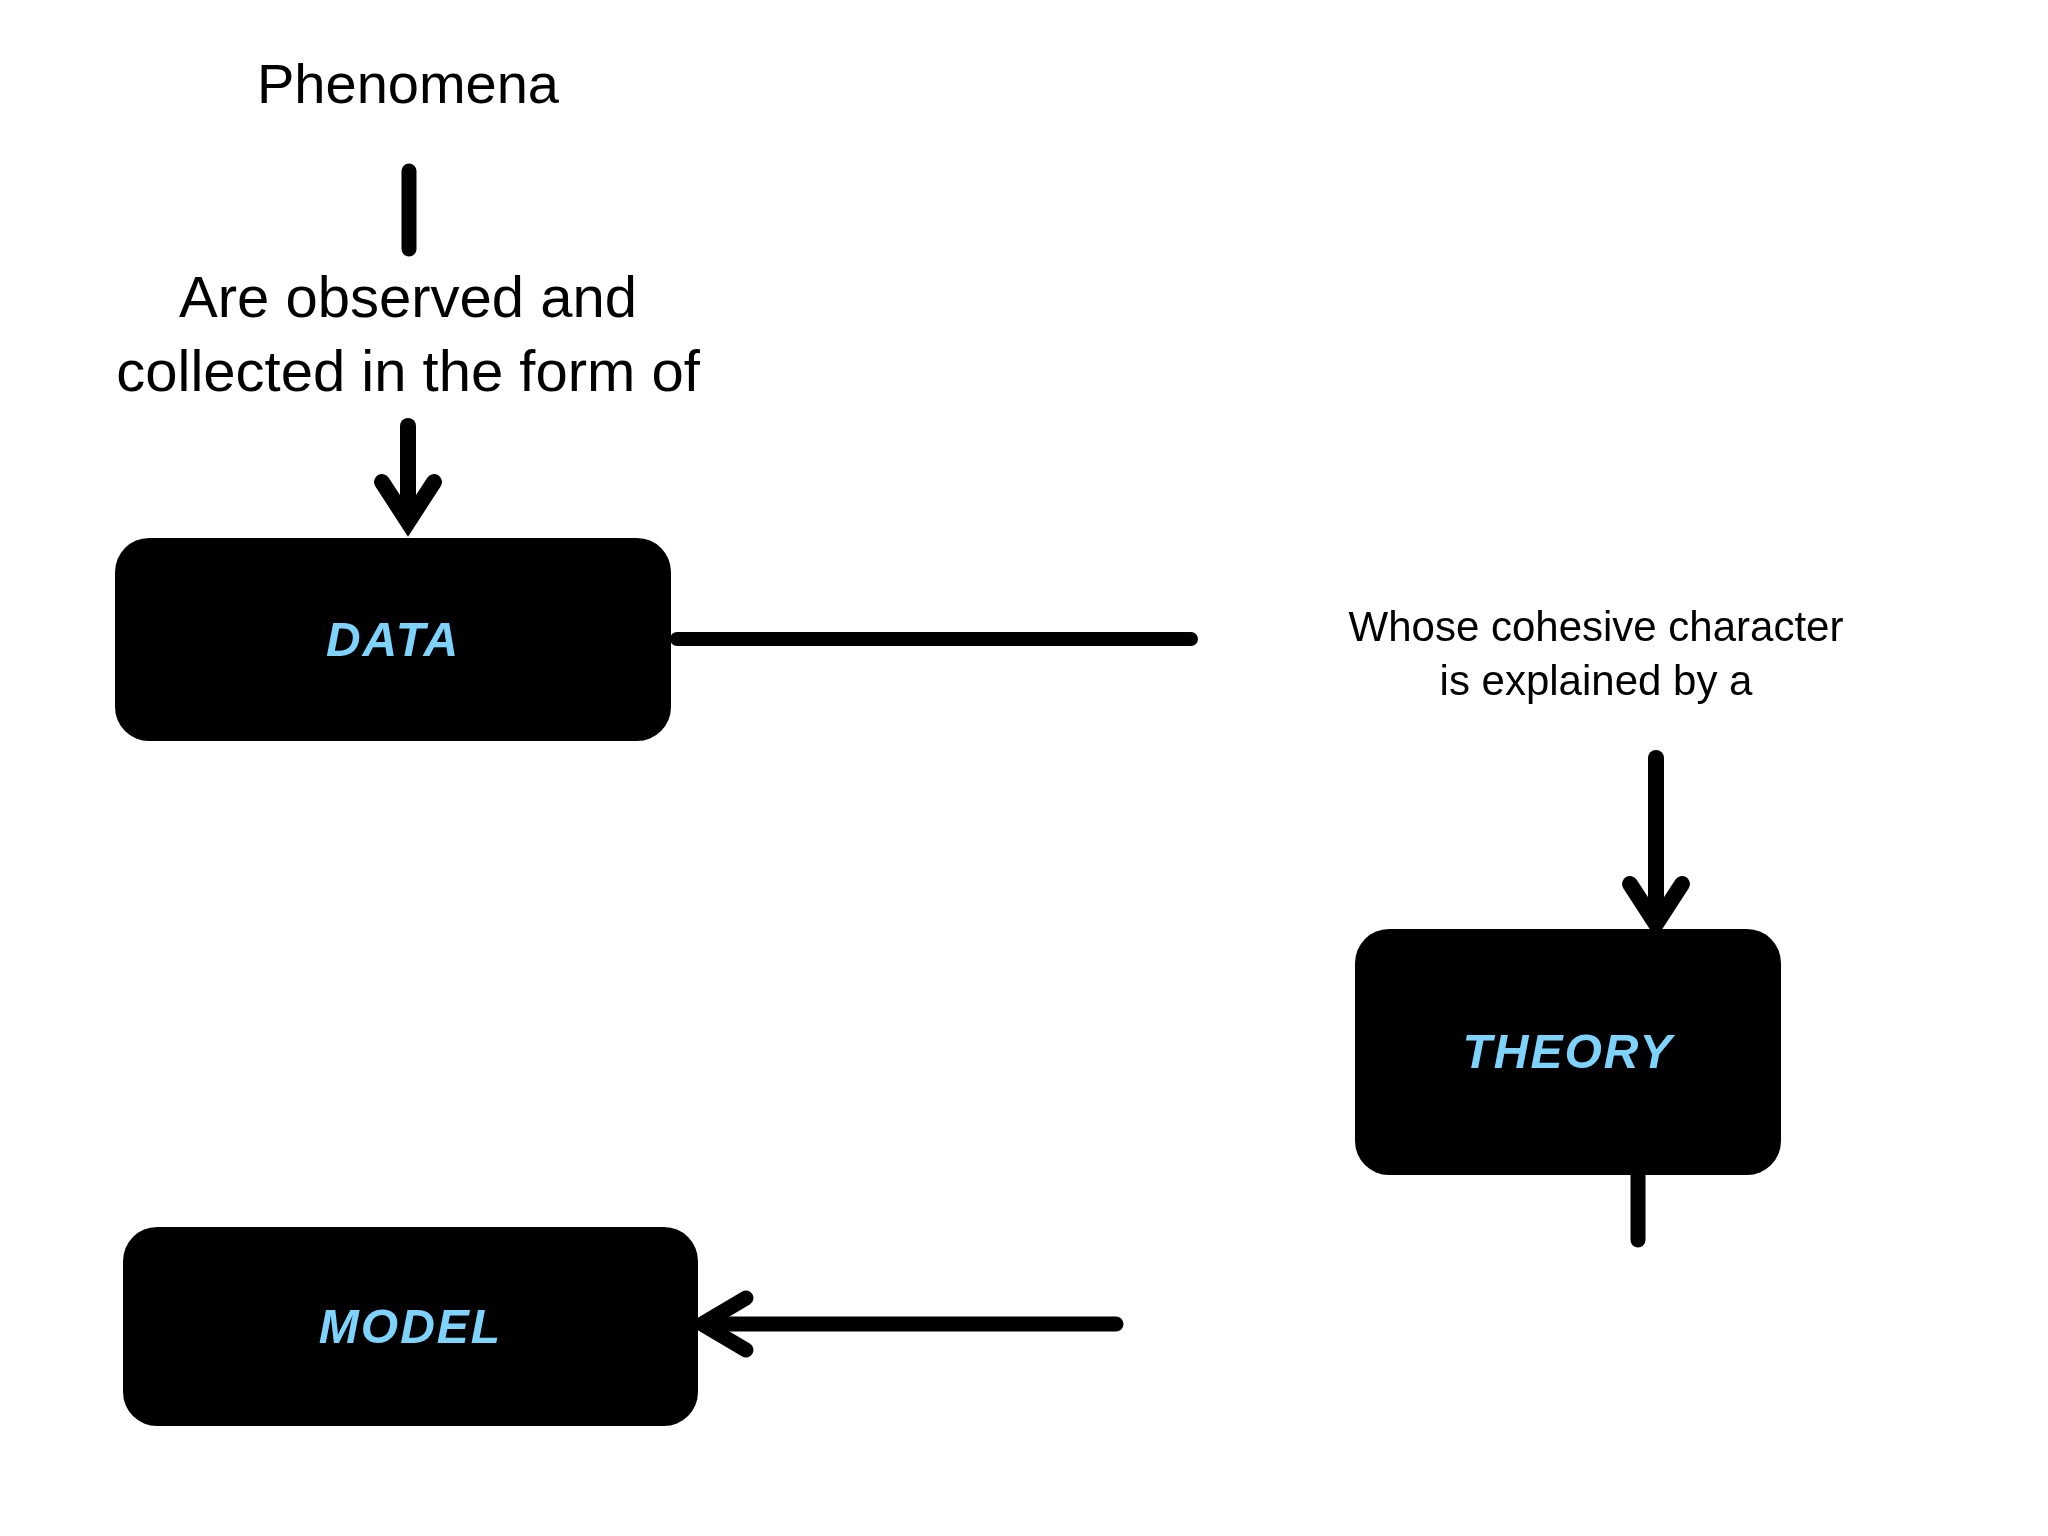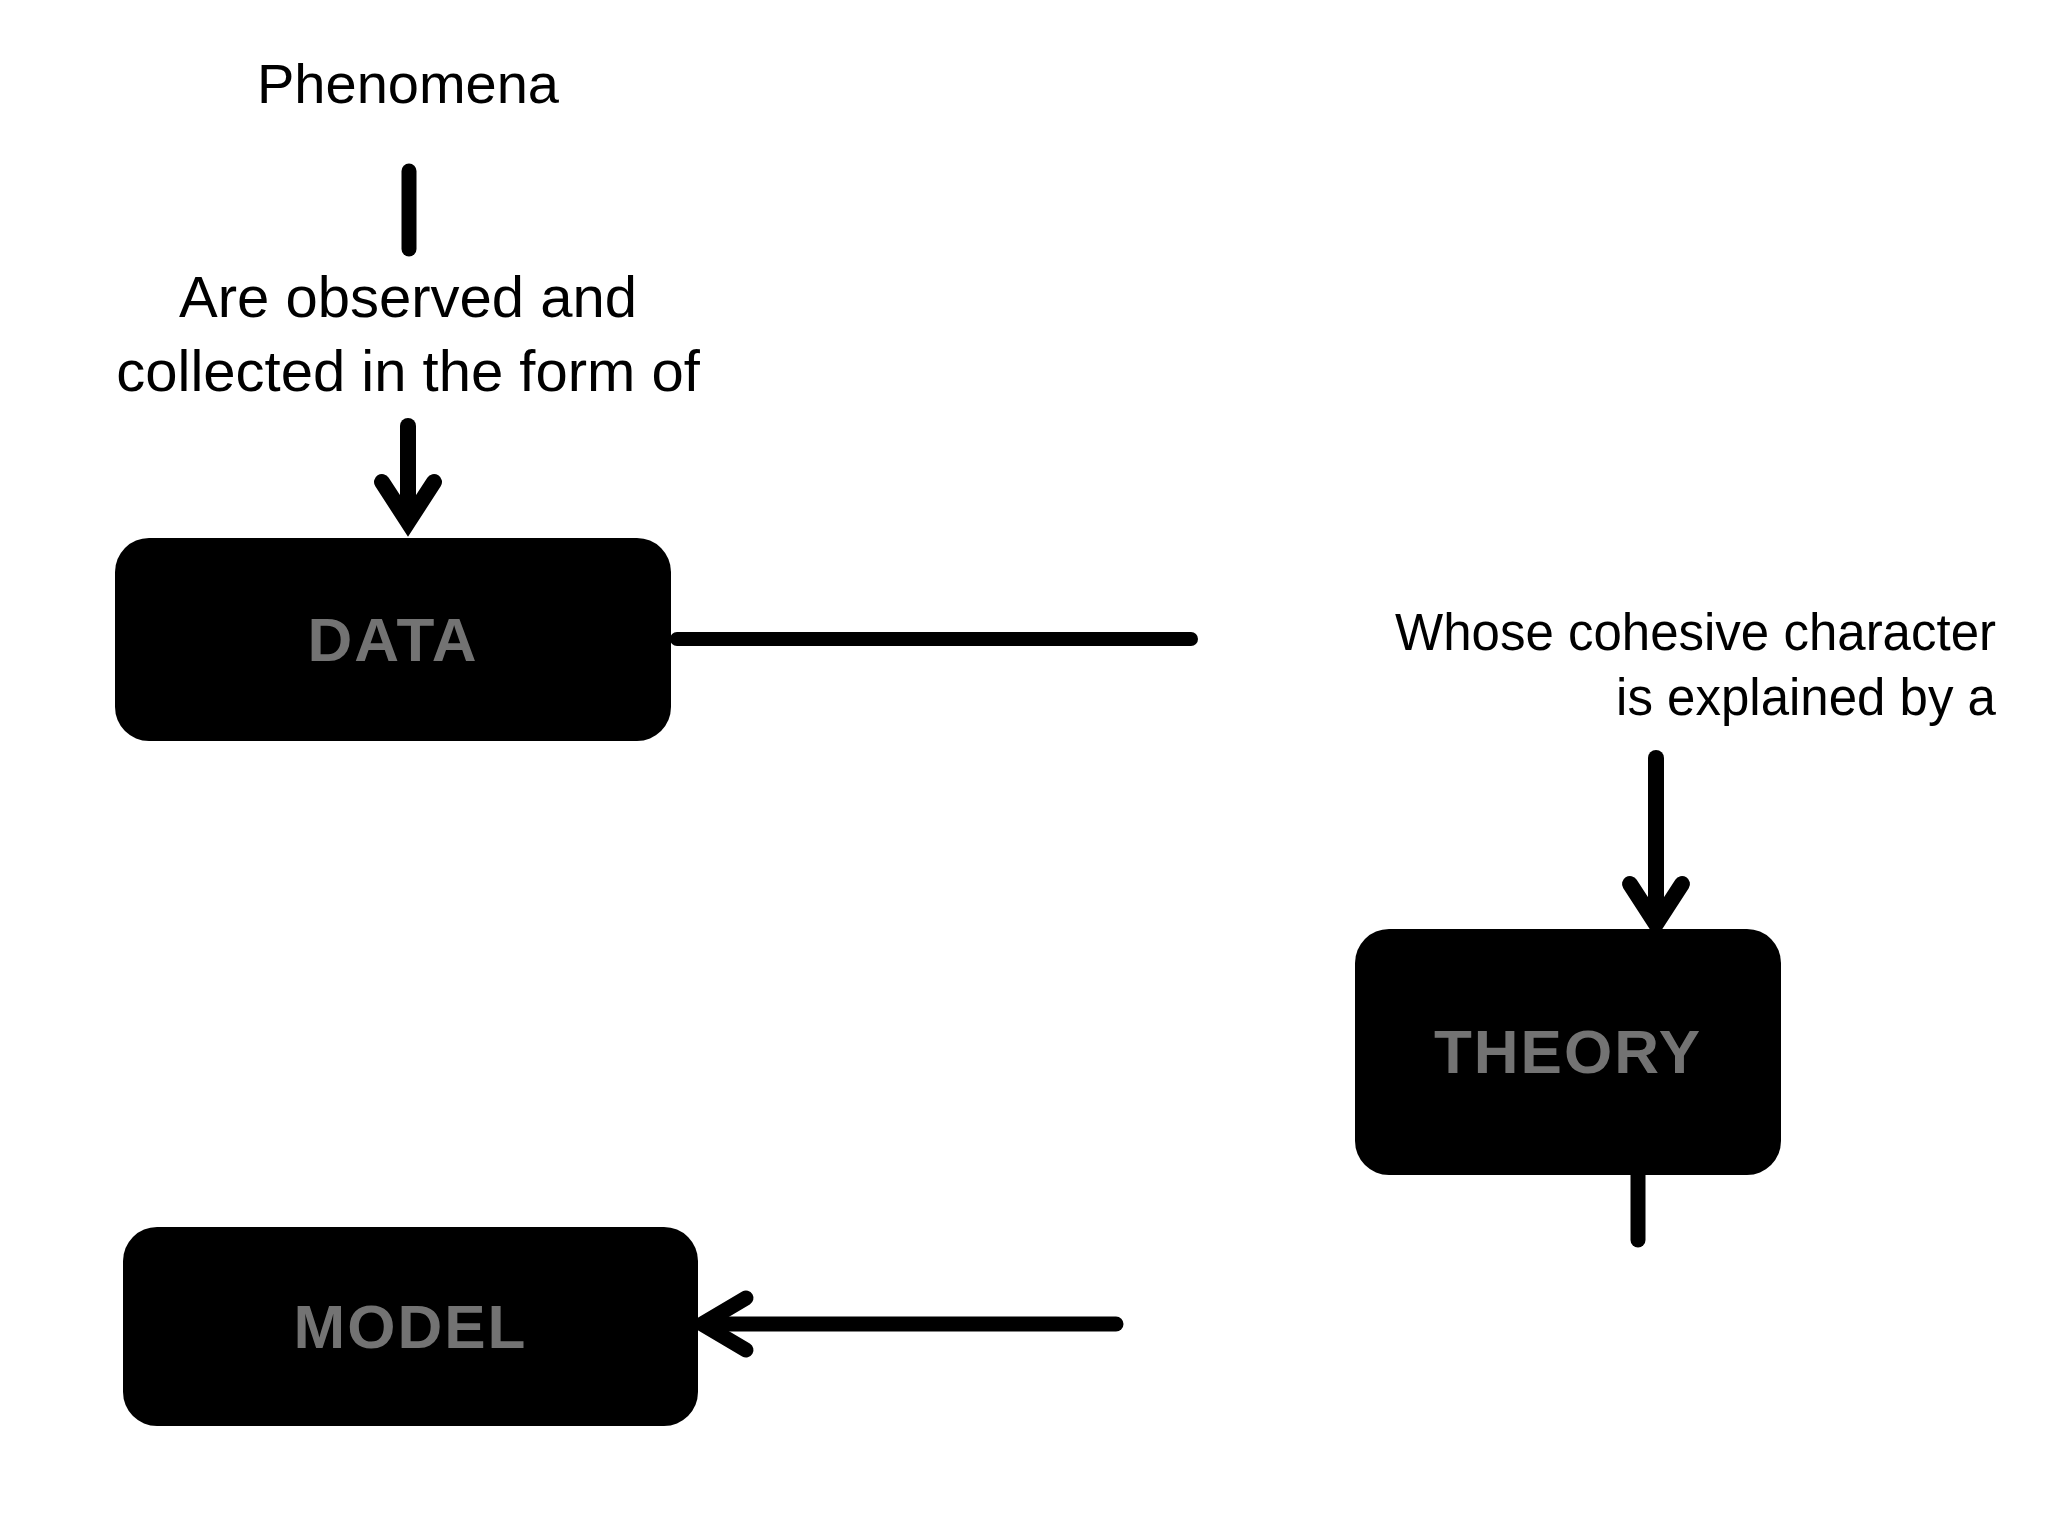--- a/index.html
+++ b/index.html
@@ -24,27 +24,28 @@
   
   .node-box {
     position: absolute;
     background: #000000;
     border-radius: 34px;
     display: flex;
     align-items: center;
     justify-content: center;
   }
   .node-label {
-    color: #737373;
+    color: #7dd3fc;
     font-family: "Liberation Sans", sans-serif;
     font-weight: bold;
-    font-size: 62px;
+    font-size: 48px;
     letter-spacing: 2px;
     line-height: 1;
     white-space: nowrap;
+    font-style: italic;
   }
 
   #node-data  { left: 115px; top: 538px;  width: 556px; height: 203px; }
   #node-theory{ left: 1355px; top: 929px; width: 426px; height: 246px; }
   #node-model { left: 123px; top: 1227px; width: 575px; height: 199px; }
 
   
   .free-text {
     position: absolute;
     font-family: "Liberation Sans", sans-serif;
@@ -57,22 +58,21 @@
   #title-phenomena {
     left: 0px; top: 48px; width: 816px;
     font-size: 56px;
   }
   #edge-label-1 {
     left: 0px; top: 260px; width: 816px;
     font-size: 58px;
   }
   #edge-label-2 {
     left: 1196px; top: 600px; width: 800px;
-    font-size: 51px;
-    text-align: right;
+    font-size: 42px;
   }
   #edge-label-3 {
     left: 1290px; top: 1246px; width: 470px;
     font-size: 54px;
   }
 
   
   .connector { position: absolute; }
 
   #connector-phenomena-stub { left: 401px; top: 163px; }

